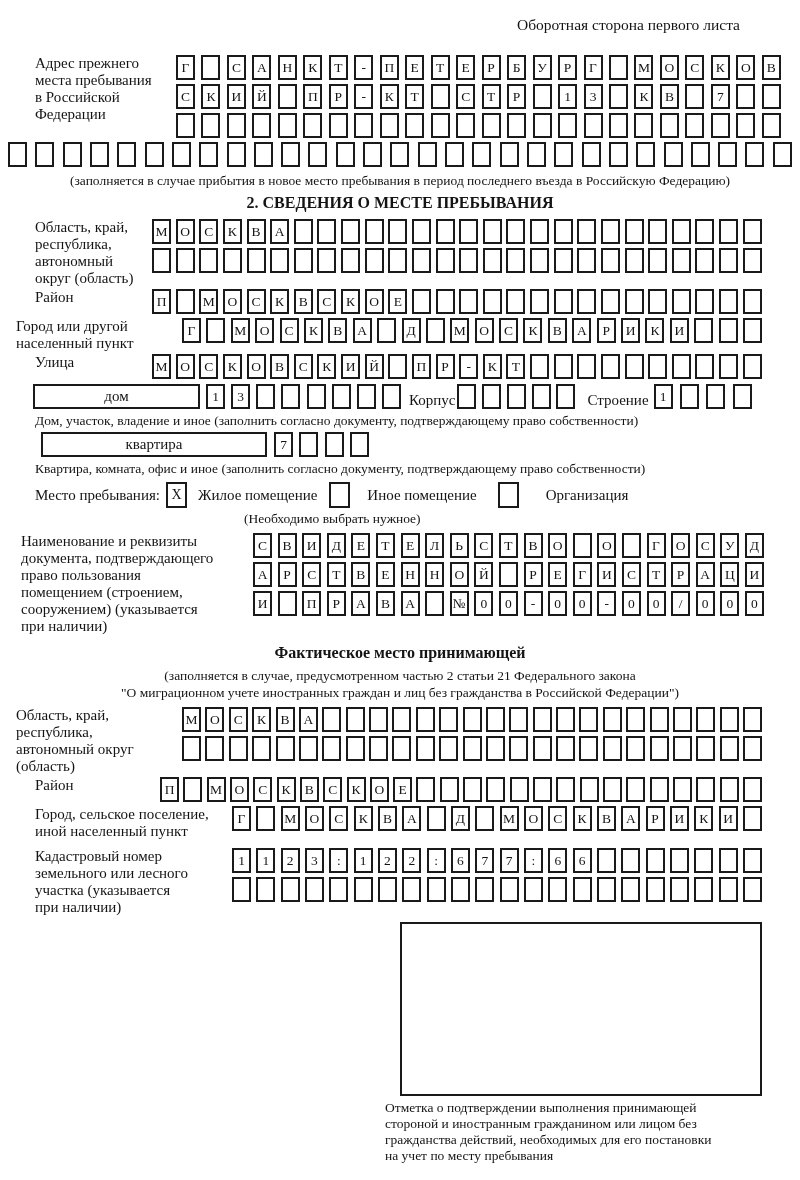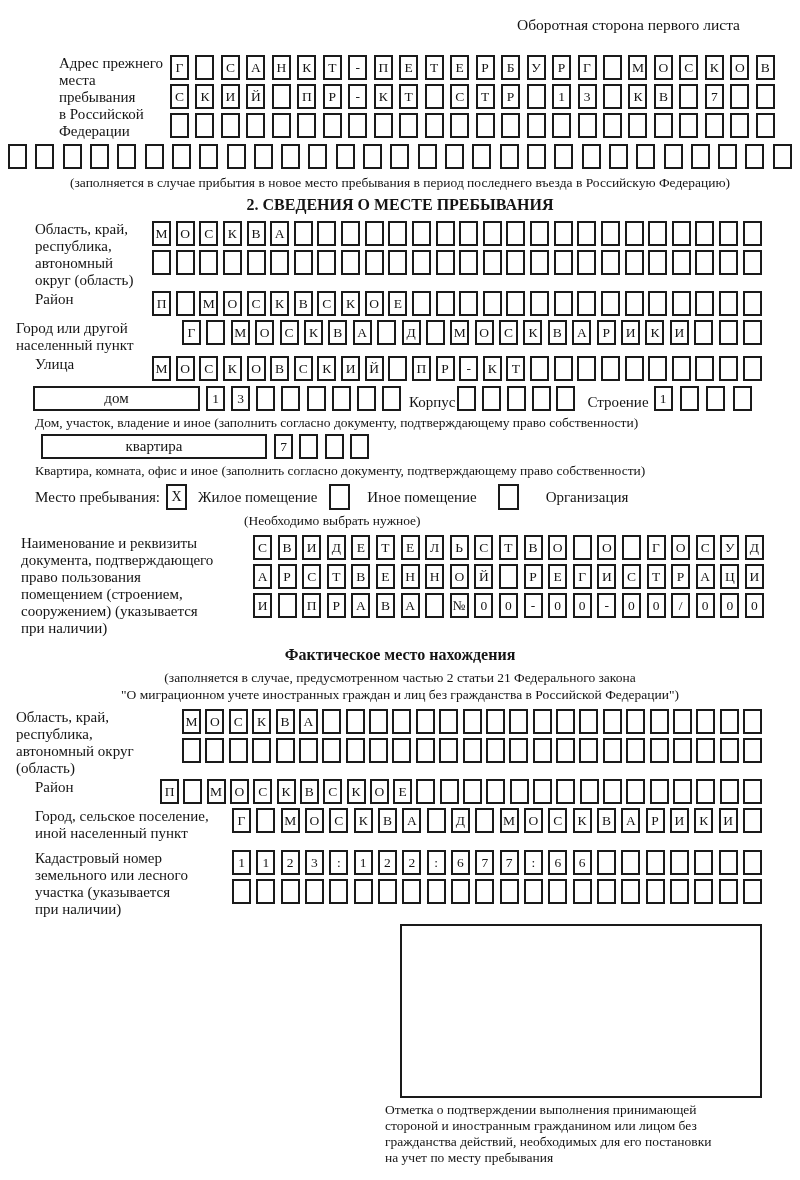--- a/index.html
+++ b/index.html
@@ -11,21 +11,21 @@
   .hdr-note{margin-top:16px;text-align:right;padding-right:60px;font-size:15.5px;}
   .lbl{white-space:pre-line;line-height:17px;box-sizing:border-box;flex:none;padding-left:35px;}
   .field{display:flex;align-items:flex-start;}
   .rows{display:flex;flex-direction:column;gap:4px;}
   .grid{display:flex;justify-content:space-between;flex:none;}
   .cell{
     box-sizing:border-box;width:19px;height:25px;flex:none;
     border:2px solid #1a1a1a;display:inline-flex;align-items:center;justify-content:center;
     font-size:13.5px;background:#fff;
   }
-  .w178{width:146px;margin-left:24px;} .w152{width:152px;} .w182{width:182px;padding-left:16px;} .w160{width:160px;}
+  .w178{width:176px;} .w152{width:152px;} .w182{width:182px;padding-left:16px;} .w160{width:160px;}
   .w232{width:232px;} .w253{width:253px;padding-left:21px;}
   .g605{width:605px;} .g784{width:784px;} .g610{width:610px;} .g580{width:580px;}
   .g511{width:511px;} .g602{width:602px;} .g530{width:530px;}
   .g195{width:195px;} .g118{width:118px;} .g98{width:98px;} .g95{width:95px;}
   .note{font-size:13.5px;line-height:17px;}
   .note-center{text-align:center;}
   .note-left{padding-left:35px;}
   .sec-title{font-weight:bold;font-size:16px;text-align:center;line-height:20px;}
   .labelbox{
     box-sizing:border-box;height:25px;border:2px solid #1a1a1a;flex:none;
@@ -454,21 +454,21 @@
         <span class="cell">0</span>
         <span class="cell">0</span>
         <span class="cell">/</span>
         <span class="cell">0</span>
         <span class="cell">0</span>
         <span class="cell">0</span>
       </div>
   </div>
 </div>
 
-<div class="sec-title mt8">Фактическое место нахождения</div>
+<div class="sec-title mt8">Фактическое место принимающей</div>
 <div class="note note-center pre mt4">(заполняется в случае, предусмотренном частью 2 статьи 21 Федерального закона
 "О миграционном учете иностранных граждан и лиц без гражданства в Российской Федерации")</div>
 
 <div class="field mt6">
   <div class="lbl w182">Область, край,
 республика,
 автономный округ
 (область)</div>
   <div class="rows">
     <div class="grid g580">

